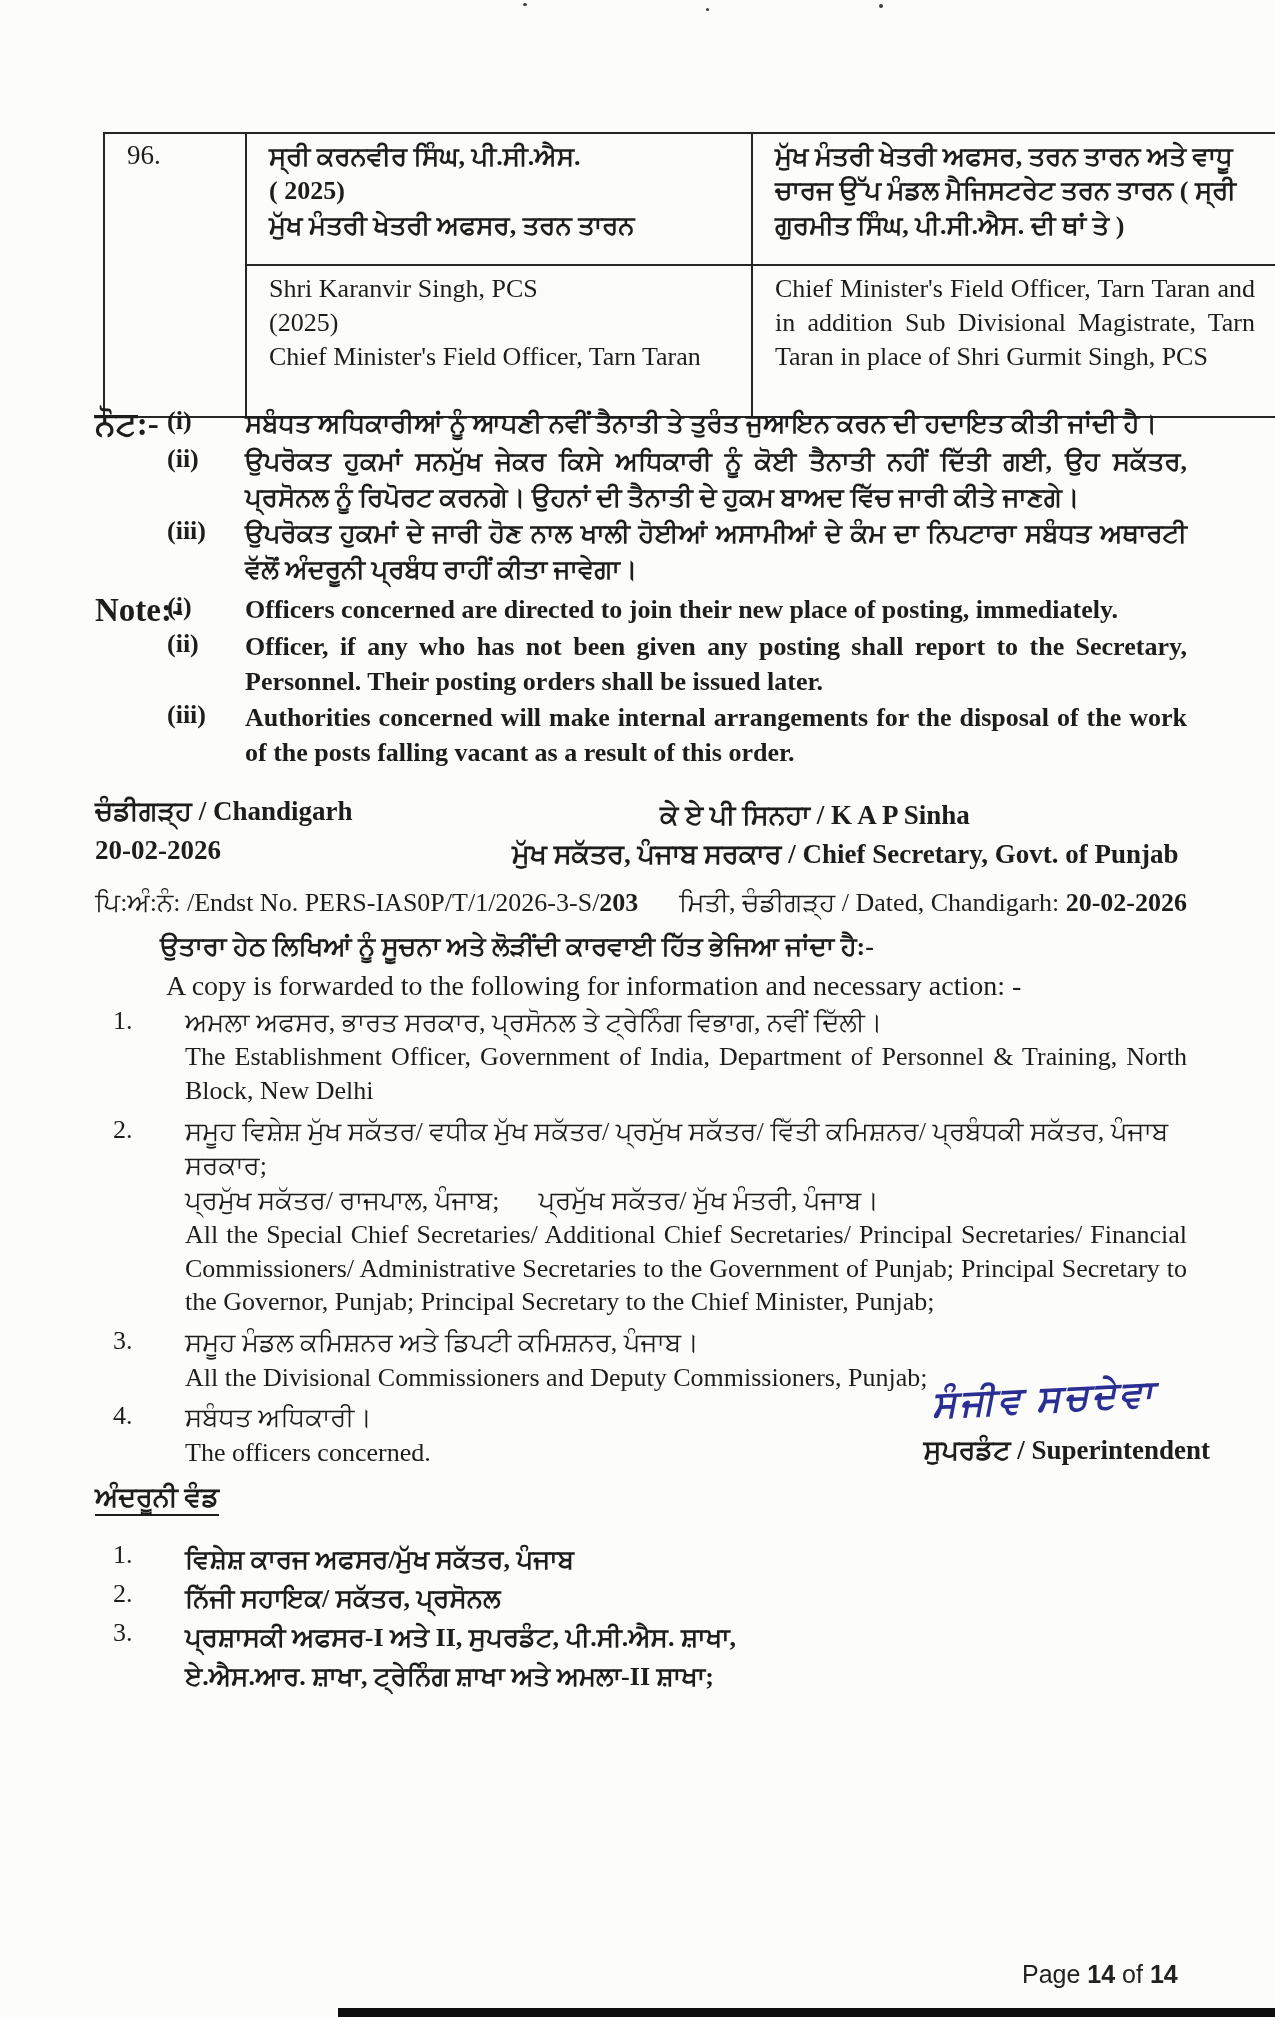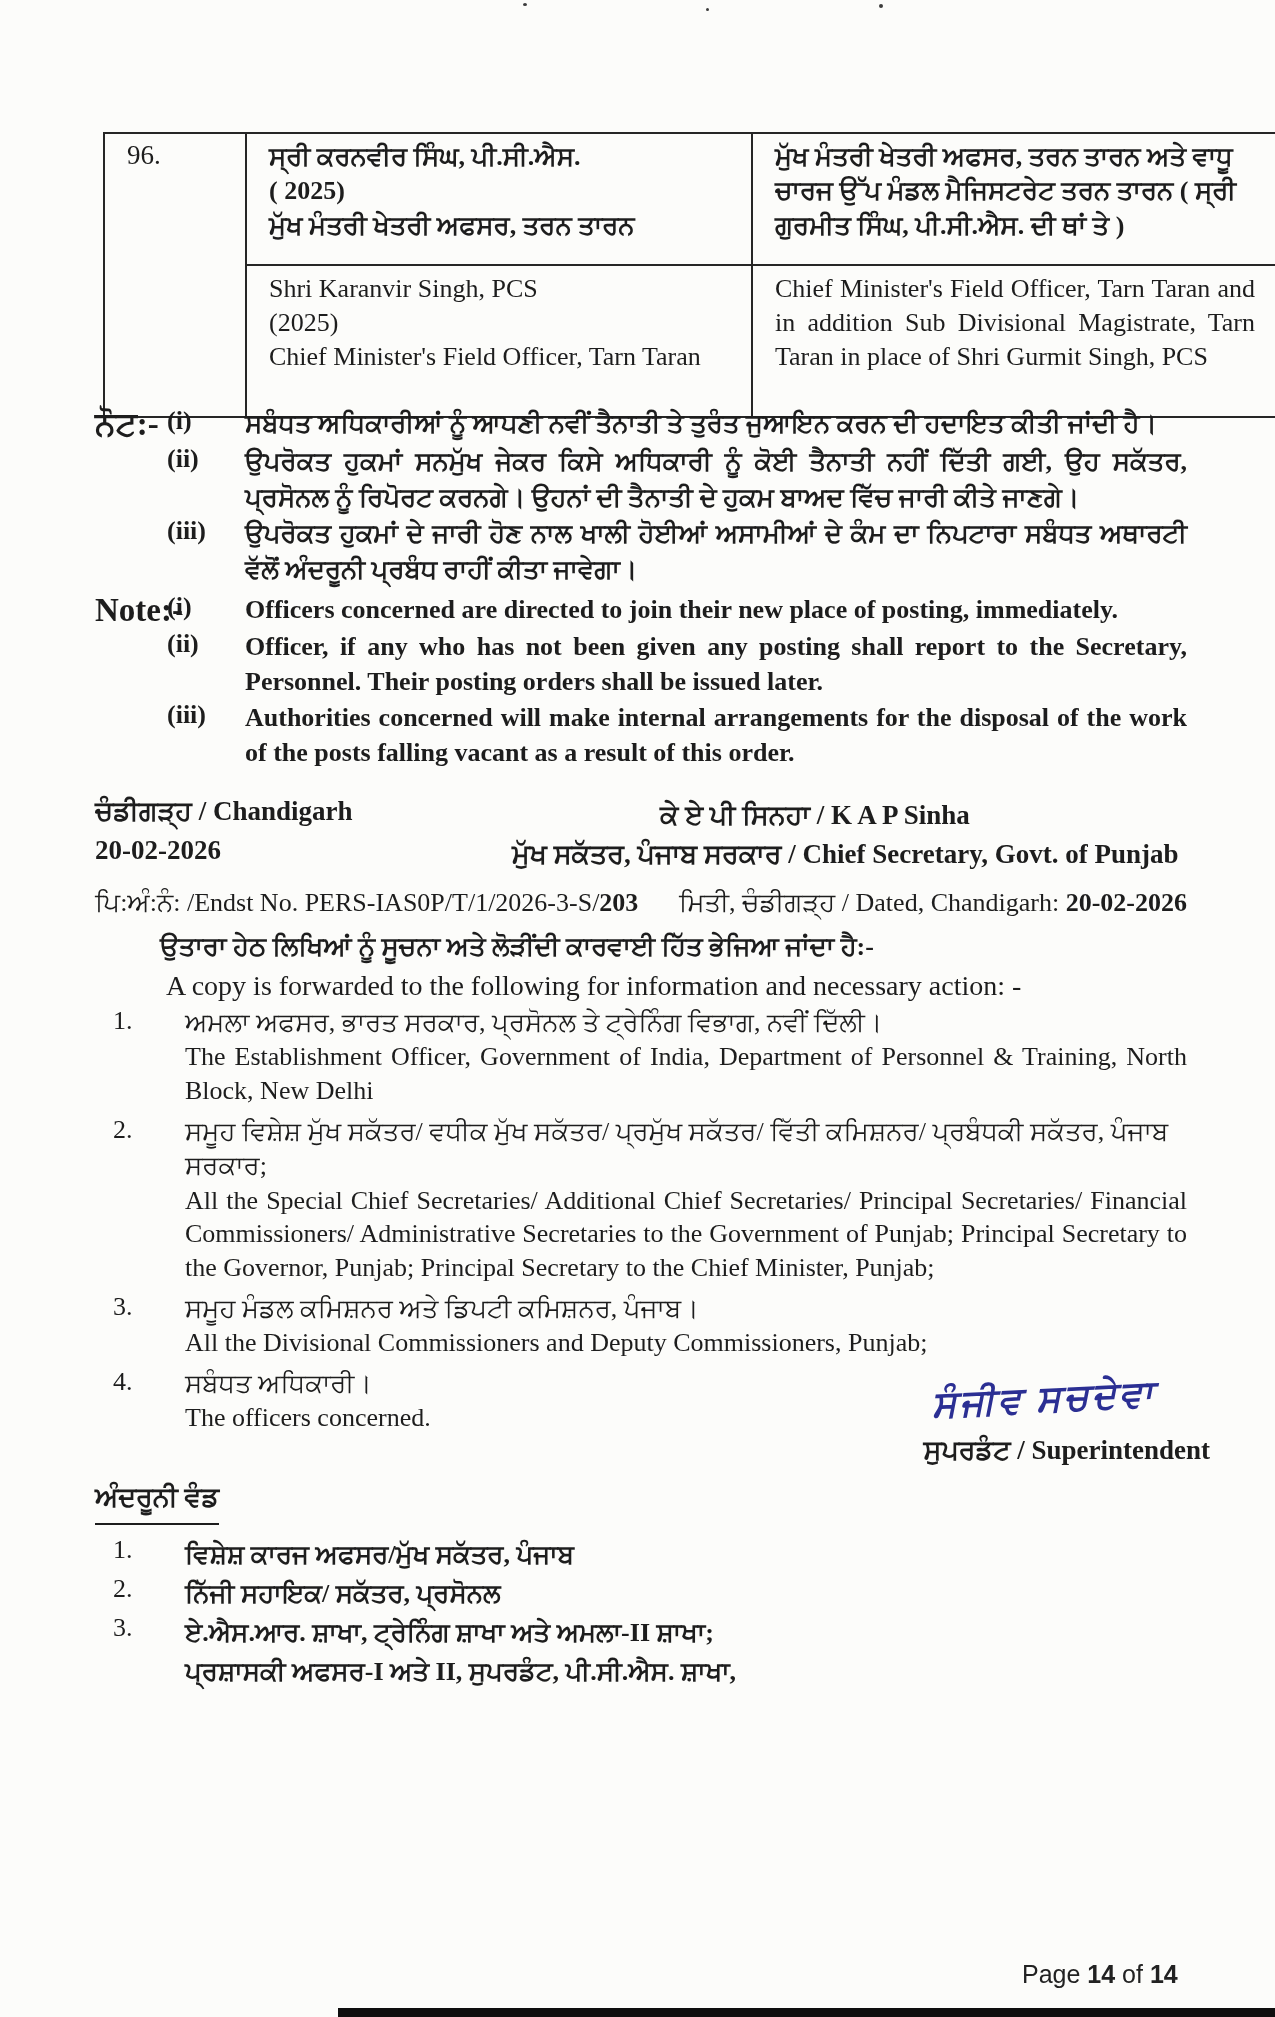--- a/index.html
+++ b/index.html
@@ -57,21 +57,21 @@
 
   
   .signature-block { position:absolute; left:880px; top:1386px; width:330px; text-align:center; }
   .signature-hand { font-size:37px; font-style:italic; font-weight:bold; letter-spacing:3px;
     transform:rotate(-3deg); transform-origin:left bottom; }
   .signature-title { margin-top:6px; font-size:27px; font-weight:bold; text-align:right; }
 
   
   .internal { position:absolute; left:95px; top:1482px; width:1000px; }
   .internal-heading { display:inline-block; font-size:27px; font-weight:bold;
-    border-bottom:2px solid #1d1d1d; padding-bottom:10px; margin-bottom:10px; }
+    border-bottom:2px solid #1d1d1d; padding-bottom:1px; margin-bottom:24px; }
   .int-item { display:grid; grid-template-columns:90px 1fr; }
   .int-num { font-size:26px; padding-left:18px; }
   .int-line { font-size:26px; font-weight:bold; line-height:1.5; }
 
   
   .page-footer { position:absolute; left:1022px; top:1960px; font-family:"Liberation Sans","DejaVu Sans",sans-serif;
     font-size:25px; color:#222; }
 </style>
 </head>
 <body>
@@ -167,20 +167,21 @@
       <div class="dist-num">1.</div>
       <div>
         <div class="dist-pa-line pre">ਅਮਲਾ ਅਫਸਰ, ਭਾਰਤ ਸਰਕਾਰ, ਪ੍ਰਸੋਨਲ ਤੇ ਟ੍ਰੇਨਿੰਗ ਵਿਭਾਗ, ਨਵੀਂ ਦਿੱਲੀ।</div>
         <div class="dist-en">The Establishment Officer, Government of India, Department of Personnel &amp; Training, North Block, New Delhi</div>
       </div>
     </div>
     <div class="dist-item">
       <div class="dist-num">2.</div>
       <div>
         <div class="dist-pa-line pre">ਸਮੂਹ ਵਿਸ਼ੇਸ਼ ਮੁੱਖ ਸਕੱਤਰ/ ਵਧੀਕ ਮੁੱਖ ਸਕੱਤਰ/ ਪ੍ਰਮੁੱਖ ਸਕੱਤਰ/ ਵਿੱਤੀ ਕਮਿਸ਼ਨਰ/ ਪ੍ਰਬੰਧਕੀ ਸਕੱਤਰ, ਪੰਜਾਬ ਸਰਕਾਰ;</div>
+        <div class="dist-pa-line pre">ਪ੍ਰਮੁੱਖ ਸਕੱਤਰ/ ਰਾਜਪਾਲ, ਪੰਜਾਬ;      ਪ੍ਰਮੁੱਖ ਸਕੱਤਰ/ ਮੁੱਖ ਮੰਤਰੀ, ਪੰਜਾਬ।</div>
         <div class="dist-en">All the Special Chief Secretaries/ Additional Chief Secretaries/ Principal Secretaries/ Financial Commissioners/ Administrative Secretaries to the Government of Punjab; Principal  Secretary to the Governor, Punjab;    Principal Secretary to the Chief Minister, Punjab;</div>
       </div>
     </div>
     <div class="dist-item">
       <div class="dist-num">3.</div>
       <div>
         <div class="dist-pa-line pre">ਸਮੂਹ ਮੰਡਲ ਕਮਿਸ਼ਨਰ ਅਤੇ ਡਿਪਟੀ ਕਮਿਸ਼ਨਰ, ਪੰਜਾਬ।</div>
         <div class="dist-en">All the Divisional Commissioners and Deputy Commissioners, Punjab;</div>
       </div>
     </div>
@@ -204,22 +205,22 @@
       <div class="int-num">1.</div>
       <div class="int-line">ਵਿਸ਼ੇਸ਼ ਕਾਰਜ ਅਫਸਰ/ਮੁੱਖ ਸਕੱਤਰ, ਪੰਜਾਬ</div>
     </div>
     <div class="int-item">
       <div class="int-num">2.</div>
       <div class="int-line">ਨਿੱਜੀ ਸਹਾਇਕ/ ਸਕੱਤਰ, ਪ੍ਰਸੋਨਲ</div>
     </div>
     <div class="int-item">
       <div class="int-num">3.</div>
       <div>
+        <div class="int-line">ਪ੍ਰਸ਼ਾਸਕੀ ਅਫਸਰ-I ਅਤੇ II, ਸੁਪਰਡੰਟ, ਪੀ.ਸੀ.ਐਸ. ਸ਼ਾਖਾ,</div>
         <div class="int-line">ਏ.ਐਸ.ਆਰ. ਸ਼ਾਖਾ, ਟ੍ਰੇਨਿੰਗ ਸ਼ਾਖਾ ਅਤੇ ਅਮਲਾ-II ਸ਼ਾਖਾ;</div>
-        <div class="int-line">ਪ੍ਰਸ਼ਾਸਕੀ ਅਫਸਰ-I ਅਤੇ II, ਸੁਪਰਡੰਟ, ਪੀ.ਸੀ.ਐਸ. ਸ਼ਾਖਾ,</div>
       </div>
     </div>
   </div>
 
   <div class="page-footer">
     <span>Page</span>
     <span class="bold">14</span>
     <span>of</span>
     <span class="bold">14</span>
   </div>

